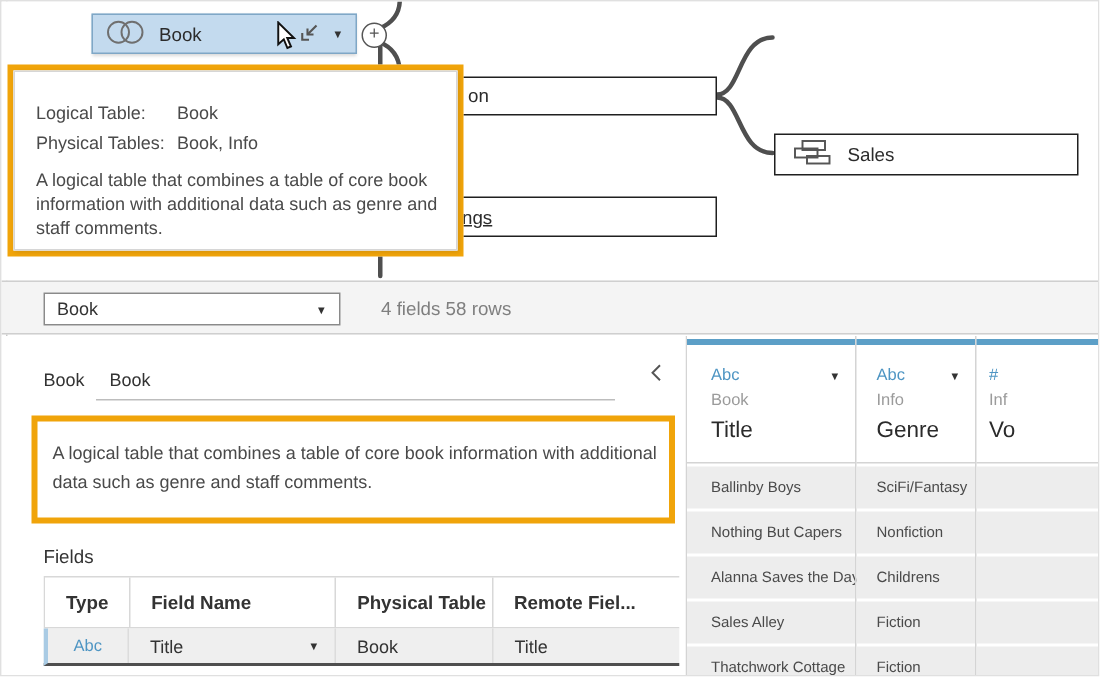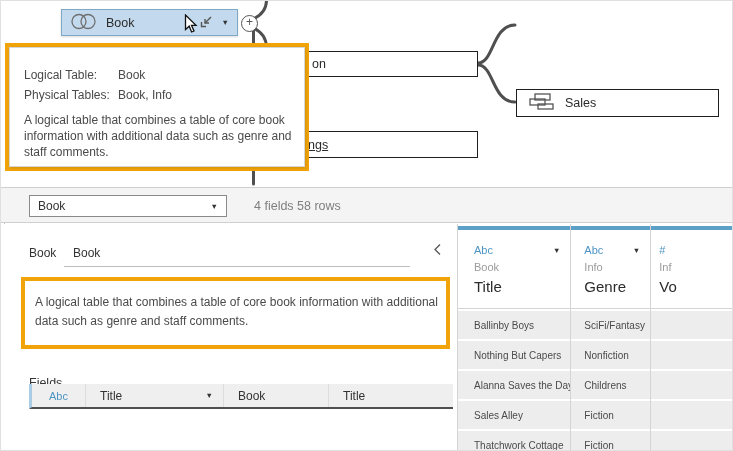--- a/index.html
+++ b/index.html
@@ -44,21 +44,21 @@
   .name-label { position:absolute; left:28px; top:22px; font-size:12px; color:#333; }
   .name-value { position:absolute; left:72px; top:22px; font-size:12px; color:#333; }
   .name-underline { position:absolute; left:63px; top:42px; width:346px; height:1px; background:#bdbdbd; }
   .panel-collapse { position:absolute; left:432px; top:18px; width:14px; height:14px; cursor:pointer; }
 
   .desc-box { position:absolute; left:20px; top:53px; width:429px; height:72px; border:4px solid #f0a40a; background:#fff; padding:6px 10px; }
   .desc-title-row { display:flex; align-items:center; gap:8px; }
   .desc-title { font-size:13px; color:#333; }
   .desc-text { margin-top:6px; font-size:12px; color:#4a4a4a; line-height:19px; width:415px; }
 
-  .fields-label { position:absolute; left:28px; top:140px; font-size:12.5px; color:#333;margin-top:12px; }
+  .fields-label { position:absolute; left:28px; top:140px; font-size:12.5px; color:#333; }
   .fields-table { position:absolute; left:28px; top:160px; width:424px; overflow:hidden; }
   .ft-header { display:flex; border:1px solid #d8d8d8; background:#fff; height:35px; width:427px; }
   .ft-header .ft-cell { display:flex; align-items:center; padding-left:14px; font-size:12.5px; font-weight:700; color:#333; border-right:1px solid #d8d8d8; }
   .ft-row { display:flex; height:25px; background:#efefef; border-left:3px solid #a9cbe4; width:427px; border-bottom:2px solid #4f4f4f; }
   .ft-row .ft-cell { display:flex; align-items:center; padding-left:14px; font-size:12px; color:#333; border-right:1px solid #dcdcdc; }
   .c-type { width:57px; }
   .c-name { width:138px; }
   .c-phys { width:105px; }
   .c-remote { width:127px; border-right:none !important; }
   .ft-row .c-type { width:54px; color:#4e95c3; font-size:11px; justify-content:center; padding-left:0; }
@@ -187,20 +187,26 @@
         </svg>
       </span>
 
       <div class="desc-box">
         <div class="desc-text">A logical table that combines a table of core book information with additional data such as genre and staff comments.</div>
       </div>
 
       <div class="fields-label">Fields</div>
 
       <div class="fields-table">
+        <div class="ft-header">
+          <div class="ft-cell c-type">Type</div>
+          <div class="ft-cell c-name">Field Name</div>
+          <div class="ft-cell c-phys">Physical Table</div>
+          <div class="ft-cell c-remote">Remote Fiel...</div>
+        </div>
         <div class="ft-row">
           <div class="ft-cell c-type">Abc</div>
           <div class="ft-cell c-name">
             <span>Title</span>
             <span class="caret">▼</span>
           </div>
           <div class="ft-cell c-phys">Book</div>
           <div class="ft-cell c-remote">Title</div>
         </div>
       </div>

